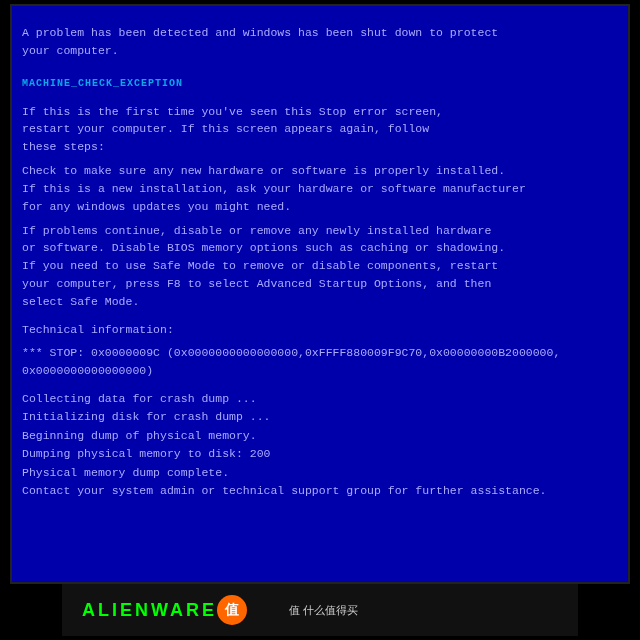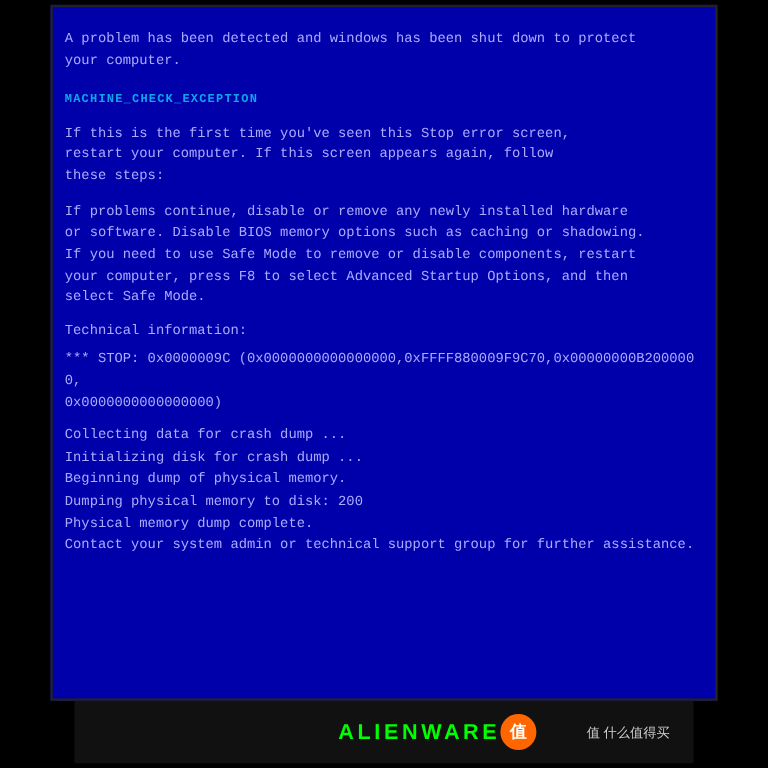--- a/index.html
+++ b/index.html
@@ -7,21 +7,21 @@
       width: 640px;
       height: 640px;
       background: #000;
       display: flex;
       flex-direction: column;
       align-items: center;
       justify-content: center;
       overflow: hidden;
     }
     .screen-container {
-      width: 556px;
+      width: 620px;
       height: 580px;
       background: #0000AA;
       position: relative;
       padding: 18px 10px 10px 10px;
       overflow: hidden;
       border: 2px solid #222;
     }
     .bsod-text {
       font-family: 'Courier New', Courier, monospace;
       font-size: 11.5px;
@@ -37,21 +37,21 @@
       font-weight: bold;
       margin: 8px 0;
       letter-spacing: 1px;
     }
     .bottom-bar {
       width: 516px;
       background: #111;
       height: 52px;
       display: flex;
       align-items: center;
-      justify-content: flex-end;
+      justify-content: flex-start;
       padding: 0 20px;
     }
     .alienware-logo {
       font-family: Arial, sans-serif;
       font-size: 18px;
       font-weight: bold;
       color: #00FF00;
       letter-spacing: 3px;
     }
     .watermark {
@@ -94,20 +94,23 @@
   <div>
     <div class="bsod-text">A problem has been detected and windows has been shut down to protect</div>
     <div class="bsod-text">your computer.</div>
     <div class="section-gap"></div>
     <div class="bsod-title">MACHINE_CHECK_EXCEPTION</div>
     <div class="section-gap-sm"></div>
     <div class="bsod-text">If this is the first time you've seen this Stop error screen,
 restart your computer. If this screen appears again, follow
 these steps:</div>
     <div class="section-gap-sm"></div>
+    <div class="bsod-text">Check to make sure any new hardware or software is properly installed.
+If this is a new installation, ask your hardware or software manufacturer
+for any windows updates you might need.</div>
     <div class="section-gap-sm"></div>
     <div class="bsod-text">If problems continue, disable or remove any newly installed hardware
 or software. Disable BIOS memory options such as caching or shadowing.
 If you need to use Safe Mode to remove or disable components, restart
 your computer, press F8 to select Advanced Startup Options, and then
 select Safe Mode.</div>
     <div class="section-gap"></div>
     <div class="bsod-text">Technical information:</div>
     <div class="section-gap-sm"></div>
     <div class="bsod-text">*** STOP: 0x0000009C (0x0000000000000000,0xFFFF880009F9C70,0x00000000B2000000,

